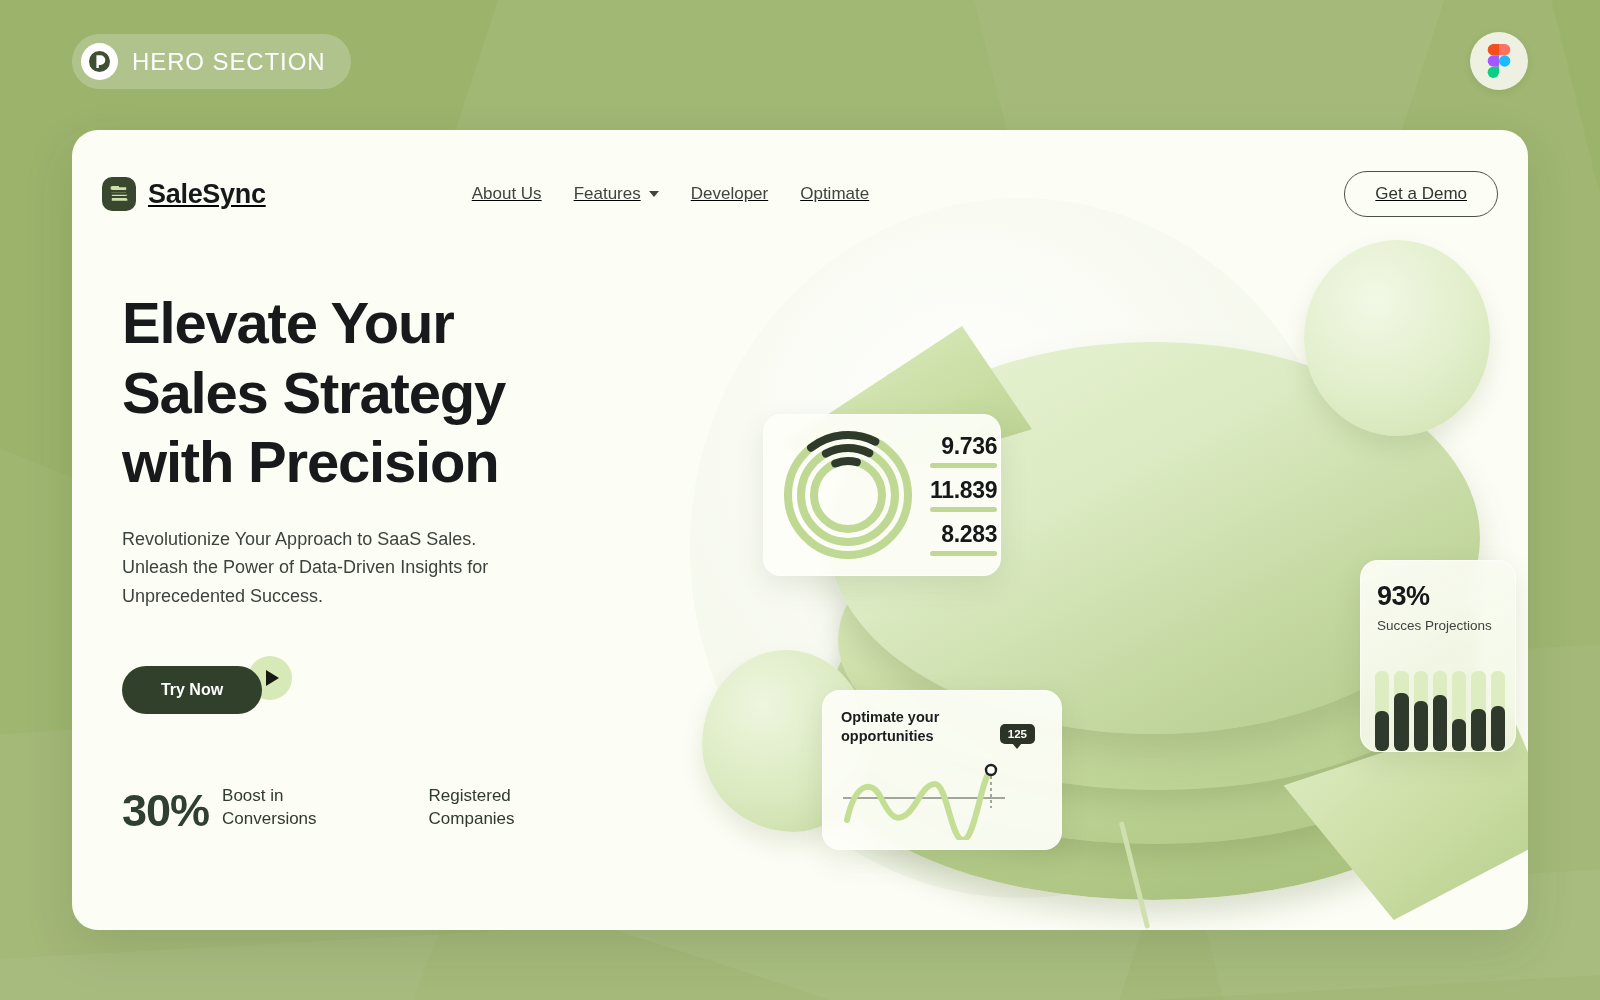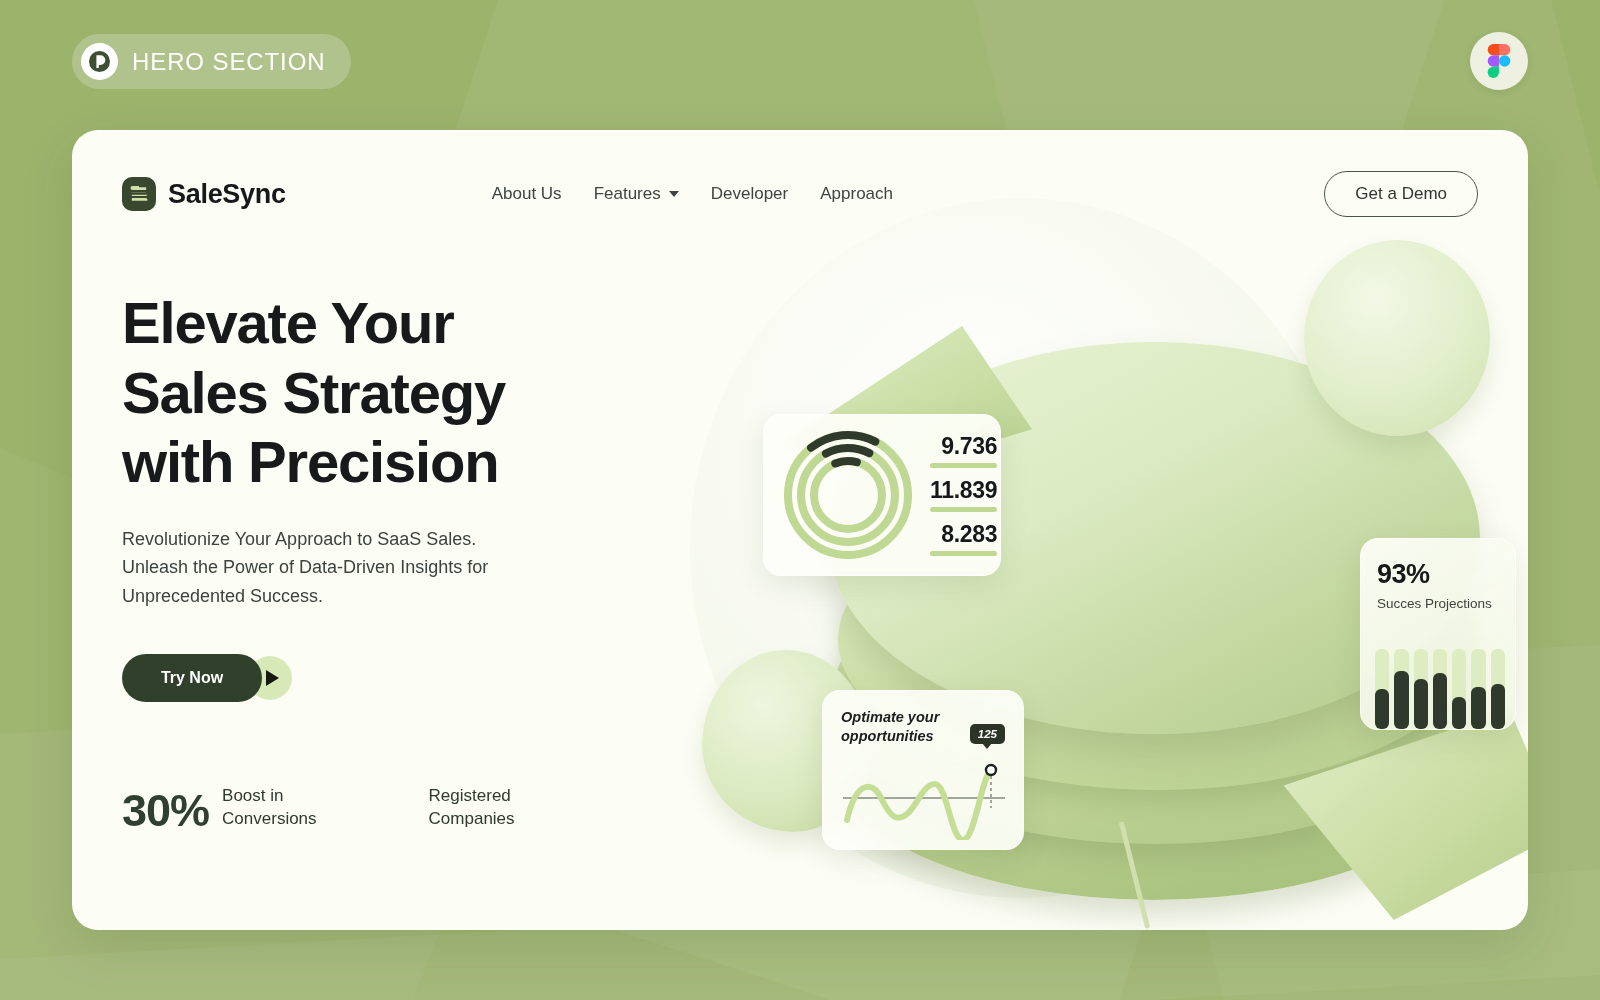--- a/index.html
+++ b/index.html
@@ -62,21 +62,22 @@
     border-radius: 26px;
     overflow: hidden;
     box-shadow: 0 18px 50px rgba(40,60,20,0.13);
   }
 
   
   .nav {
     position: absolute; left: 0; top: 36px; width: 100%;
     height: 56px;
     display: flex; align-items: center;
-    padding: 0 50px;
+    padding: 0 30px;
+    text-decoration: underline;
   }
   .brand { display: flex; align-items: center; gap: 12px; }
   .brand-icon {
     width: 34px; height: 34px; border-radius: 10px;
     background: #39472f;
     display: flex; align-items: center; justify-content: center;
   }
   .brand-name {
     font-size: 27px; font-weight: bold; color: #16181a; letter-spacing: -0.3px;
   }
@@ -114,21 +115,21 @@
   }
   .subcopy {
     margin-top: 28px;
     font-size: 18px; line-height: 1.58; color: #3c423d;
   }
   .cta-wrap {
     margin-top: 44px;
     position: relative; width: 172px; height: 48px;
   }
   .cta-pill {
-    position: absolute; left: 0; top: 0;
+    position: absolute; left: 0; top: 12px;
     width: 140px; height: 48px; border-radius: 24px;
     background: #31402b;
     display: flex; align-items: center; justify-content: center;
     color: #ffffff; font-size: 16px; font-weight: bold;
     cursor: pointer; z-index: 2;
   }
   .cta-play {
     position: absolute; left: 126px; top: 2px;
     width: 44px; height: 44px; border-radius: 50%;
     background: #d8e9b8;
@@ -242,42 +243,41 @@
   .rings { width: 132px; height: 132px; flex: 0 0 auto; }
   .metrics { display: flex; flex-direction: column; gap: 11px; flex: 1; }
   .metric-val {
     font-size: 23px; font-weight: bold; color: #15171a; text-align: right;
     letter-spacing: -0.3px; line-height: 1;
   }
   .metric-bar { height: 5px; border-radius: 3px; background: #bfd893; margin-top: 5px; }
 
   
   .card-opt {
-    left: 750px; top: 560px; width: 202px; height: 160px;
-    padding: 17px 8px 12px 18px;
-    font-style: italic;
+    left: 750px; top: 560px; width: 240px; height: 160px;
+    padding: 17px 16px 12px 18px;
   }
   .opt-title { font-size: 14.5px; font-weight: bold; color: #1b1d1f; line-height: 1.32; }
   .opt-chart { position: relative; margin-top: 8px; height: 86px; }
   .opt-tip {
     position: absolute; right: 10px; top: -30px;
     background: #2b3427; color: #ffffff;
     font-size: 11.5px; font-weight: bold;
     padding: 4px 8px; border-radius: 5px;
   }
   .opt-tip:after {
     content: ""; position: absolute; left: 50%; bottom: -5px; margin-left: -5px;
     width: 0; height: 0;
     border-left: 5px solid transparent; border-right: 5px solid transparent;
     border-top: 6px solid #2b3427;
   }
 
   
   .card-proj {
-    left: 1288px; top: 408px; width: 156px; height: 192px;
+    left: 1288px; top: 430px; width: 156px; height: 192px;
     padding: 20px 16px 0 16px;
     background: linear-gradient(150deg, rgba(252,253,246,0.94) 0%, rgba(240,246,226,0.90) 100%);
   }
   .proj-pct { font-size: 27px; font-weight: bold; color: #16181a; letter-spacing: -0.5px; }
   .proj-label { margin-top: 6px; font-size: 13.5px; color: #3d423e; white-space: nowrap; }
   .proj-bars {
     position: absolute; left: 14px; bottom: 0; right: 10px; height: 86px;
     display: flex; align-items: flex-end; gap: 5px;
   }
   .bar-slot { position: relative; flex: 1; height: 80px; }
@@ -341,21 +341,21 @@
         <span>About Us</span>
       </div>
       <div class="nav-link">
         <span>Features</span>
         <span class="caret"></span>
       </div>
       <div class="nav-link">
         <span>Developer</span>
       </div>
       <div class="nav-link">
-        <span>Approach</span>
+        <span>Optimate</span>
       </div>
     </div>
 
     <button class="demo-btn">Get a Demo</button>
   </div>
 
   <div class="art">
     <div class="halo"></div>
     <div class="disc d4"></div>
     <div class="disc d3"></div>

